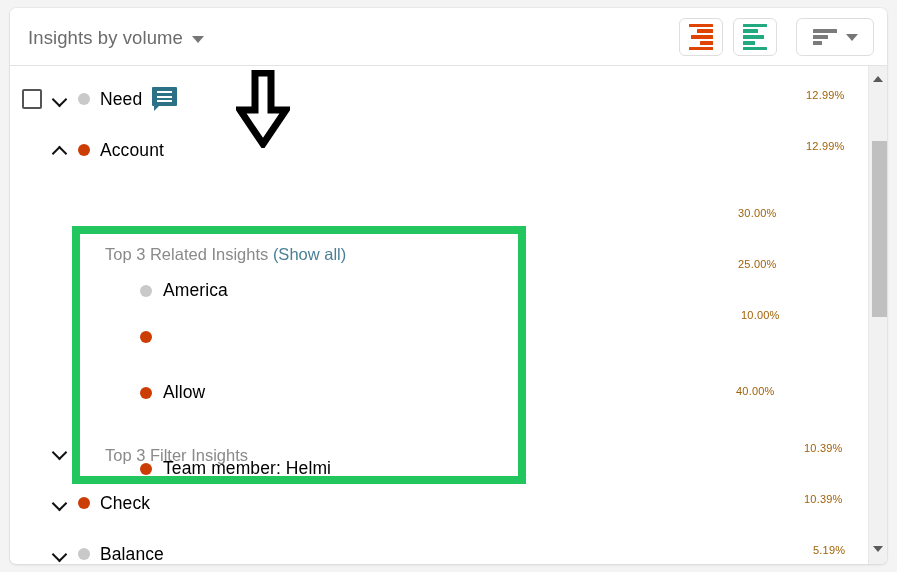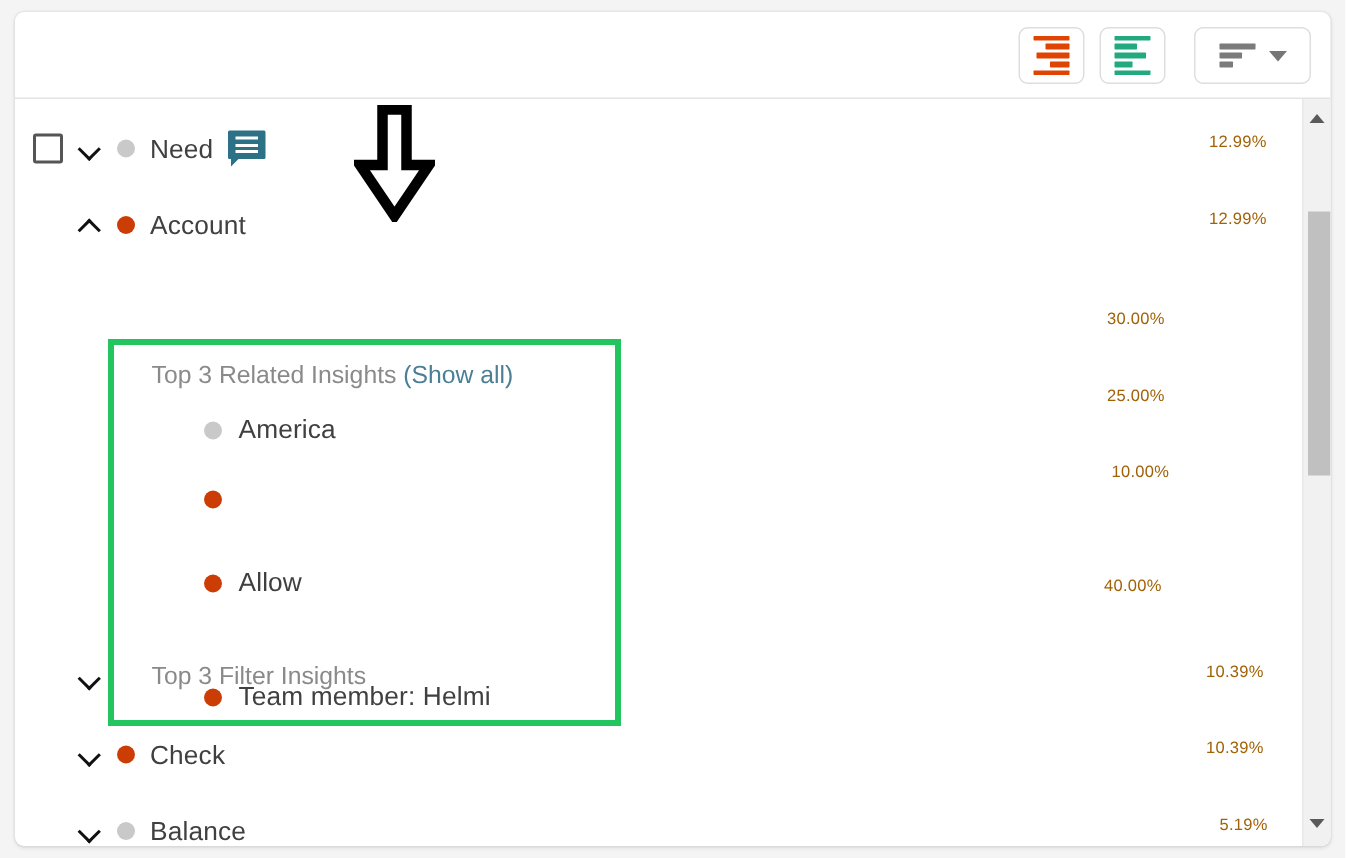--- a/index.html
+++ b/index.html
@@ -191,21 +191,21 @@
     width: 12px;
     height: 12px;
     border-radius: 50%;
     flex: none;
   }
   .dot.grey { background: #c9c9c9; }
   .dot.orange { background: #cc3d06; }
 
   .label {
     font-size: 17.5px;
-    color: #404040;
+    color: #000000;
     letter-spacing: 0.1px;
     white-space: nowrap;
     text-align: right;
   }
 
   .comment-icon {
     width: 25px;
     height: 24px;
     position: relative;
     flex: none;
@@ -241,23 +241,23 @@
     color: #a16207;
     letter-spacing: 0.2px;
     white-space: nowrap;
   }
 
   
   .subpanel {
     position: absolute;
     left: 62px;
     top: 160px;
-    width: 342px;
+    width: 454px;
     height: 258px;
-    border: 4px solid #22c55e;
+    border: 8px solid #22c55e;
     background: #ffffff;
     box-sizing: border-box;
     z-index: 4;
   }
   .sub-head {
     position: absolute;
     font-size: 16.5px;
     color: #8a8a8a;
     white-space: nowrap;
   }
@@ -321,20 +321,24 @@
     cursor: pointer;
   }
 </style>
 </head>
 <body>
 
 <div id="app">
   <div class="card">
 
     <div class="header">
+      <div class="title-select">
+        <span class="title-text">Insights by volume</span>
+        <span class="caret-down"></span>
+      </div>
 
       <div class="toolbar">
         <div class="tool-btn">
           <span class="bars right">
             <i style="width:100%;background:#e04403"></i>
             <i style="width:68%;background:#e04403"></i>
             <i style="width:92%;background:#e04403"></i>
             <i style="width:55%;background:#e04403"></i>
             <i style="width:100%;background:#e04403"></i>
           </span>

